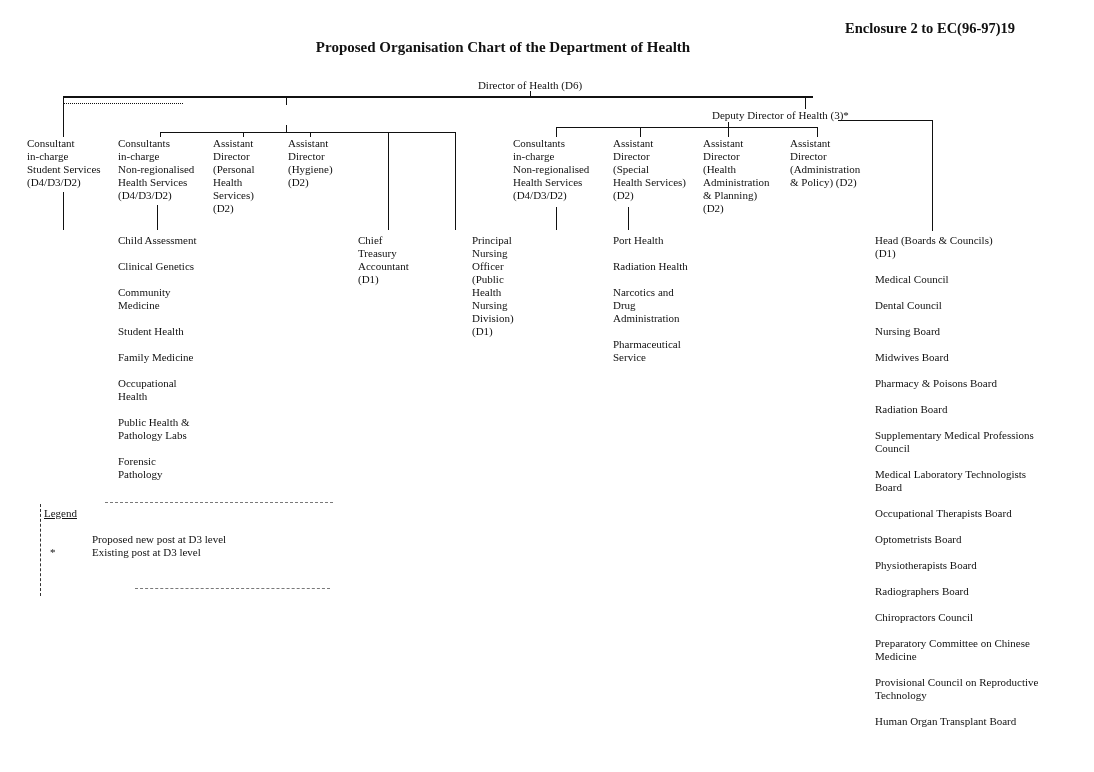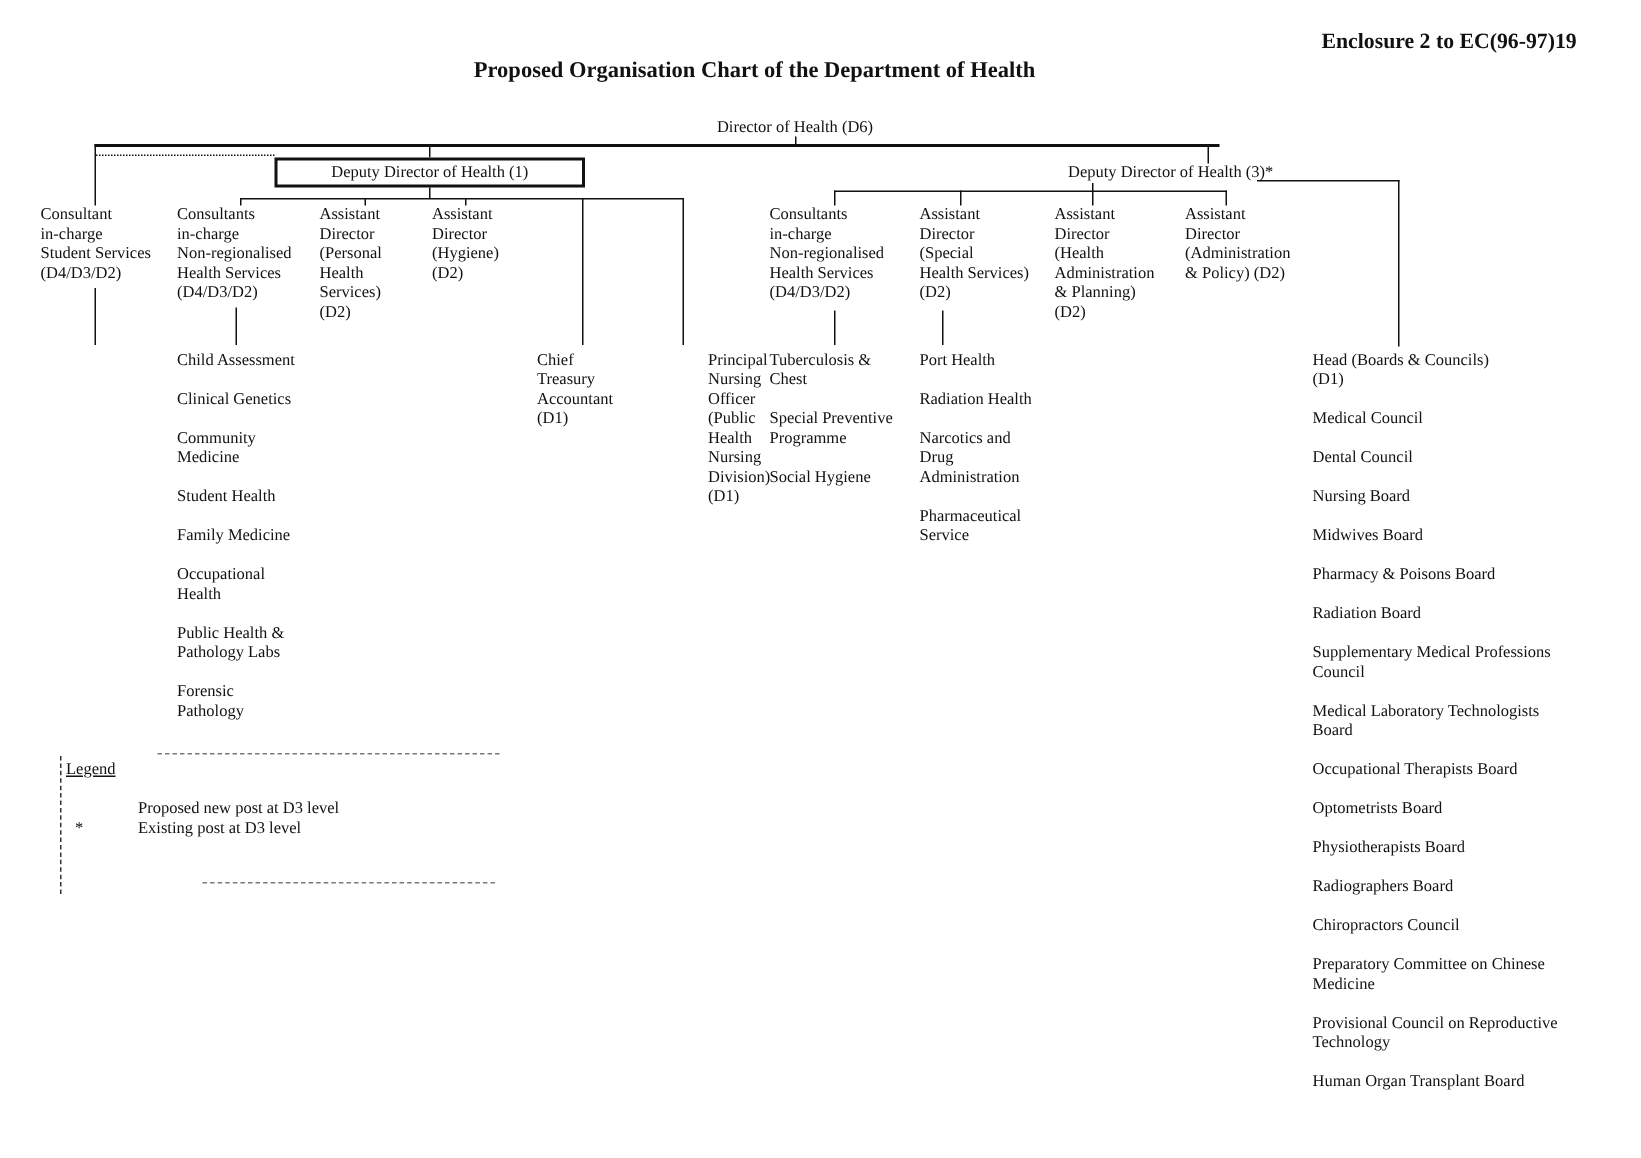--- a/index.html
+++ b/index.html
@@ -6,44 +6,41 @@
   .page{position:relative;width:1094px;height:772px;background:#ffffff;overflow:hidden;
         font-family:"Liberation Serif", serif;color:#111;}
   .txt{position:absolute;font:11px/13px "Liberation Serif", serif;white-space:pre-line;color:#111;}
   .ln{position:absolute;background:#111;}
   .dot-h{position:absolute;height:0;border-top:1px dotted #111;background:none;}
   .dash-h{position:absolute;height:0;border-top:1px dashed #333;background:none;}
   .dash-v{position:absolute;width:0;border-left:1px dashed #333;background:none;}
   .box{position:absolute;border:2px solid #111;display:flex;align-items:center;justify-content:center;
        font:11px "Liberation Serif", serif;background:#fff;}
   .title{position:absolute;left:0;width:1006px;text-align:center;font:bold 15px "Liberation Serif", serif;}
-  .enclosure{position:absolute;font:bold 14.5px "Liberation Serif", serif;margin-left:36px;}
+  .enclosure{position:absolute;font:bold 14.5px "Liberation Serif", serif;}
   .legend-head{position:absolute;font:11px/13px "Liberation Serif", serif;text-decoration:underline;}
   .faint{opacity:.65;}
 </style>
 </head>
 <body>
 
 <div class="page">
 
   <div class="enclosure" style="left:845px;top:20px;">Enclosure 2 to EC(96-97)19</div>
   <div class="title" style="top:39px;">Proposed Organisation Chart of the Department of Health</div>
 
   <div class="txt" style="left:470px;top:79px;width:120px;text-align:center;">Director of Health (D6)</div>
 
   <div class="ln" style="left:530px;top:91px;width:1px;height:5px;"></div>
   <div class="ln" style="left:63px;top:96px;width:750px;height:2px;"></div>
   <div class="ln" style="left:63px;top:96px;width:1px;height:41px;"></div>
   <div class="dot-h" style="left:64px;top:103px;width:119px;"></div>
   <div class="ln" style="left:286px;top:96px;width:1px;height:9px;"></div>
   <div class="ln" style="left:805px;top:96px;width:1px;height:13px;"></div>
 
-  <div class="box" style="left:183px;top:105px;width:203px;height:16px;">
-    <span>Deputy Director of Health (1)</span>
-  </div>
 
   <div class="txt" style="left:712px;top:109px;">Deputy Director of Health (3)*</div>
 
   <div class="ln" style="left:286px;top:125px;width:1px;height:7px;"></div>
   <div class="ln" style="left:160px;top:132px;width:296px;height:1px;"></div>
   <div class="ln" style="left:160px;top:132px;width:1px;height:5px;"></div>
   <div class="ln" style="left:243px;top:132px;width:1px;height:5px;"></div>
   <div class="ln" style="left:310px;top:132px;width:1px;height:5px;"></div>
   <div class="ln" style="left:388px;top:132px;width:1px;height:98px;"></div>
   <div class="ln" style="left:455px;top:132px;width:1px;height:98px;"></div>
@@ -125,27 +122,20 @@
 Accountant
 (D1)</div>
   <div class="txt" style="left:428px;top:234px;margin-left:44px;">Principal
 Nursing
 Officer
 (Public
 Health
 Nursing
 Division)
 (D1)</div>
-  <div class="txt" style="left:513px;top:234px;">Tuberculosis &amp;
-Chest
-
-Special Preventive
-Programme
-
-Social Hygiene</div>
   <div class="txt" style="left:613px;top:234px;">Port Health
 
 Radiation Health
 
 Narcotics and
 Drug
 Administration
 
 Pharmaceutical
 Service</div>

